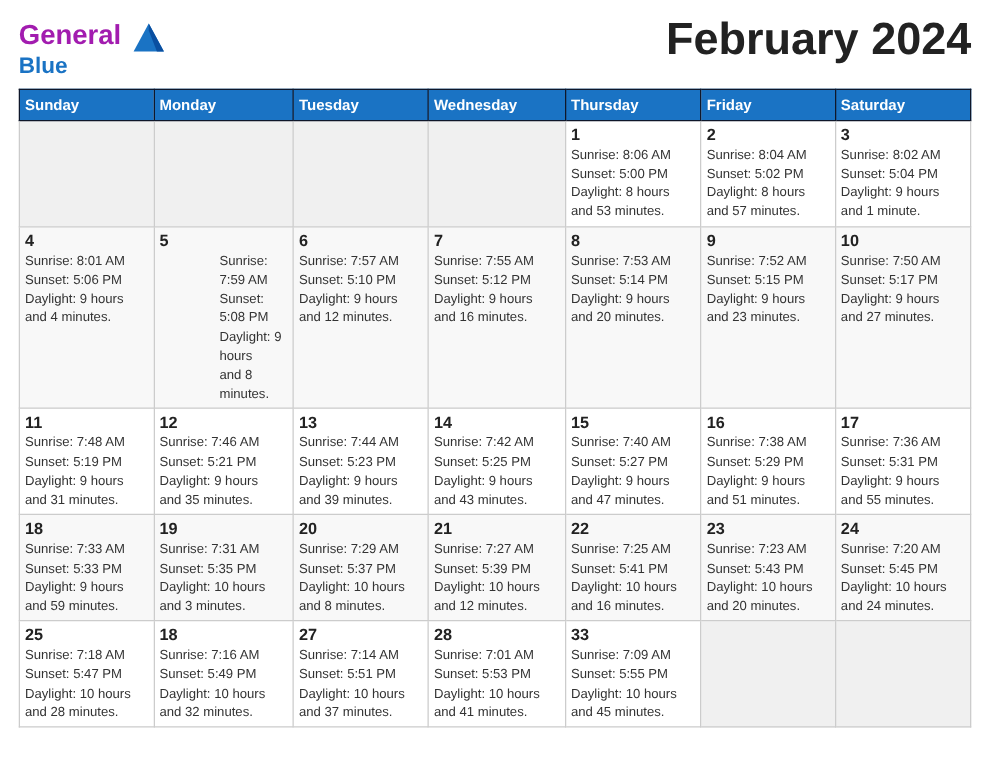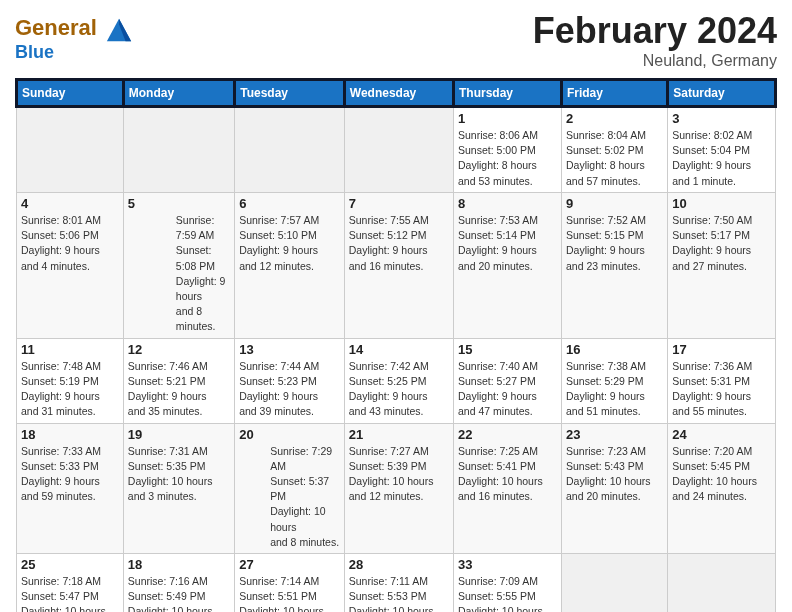--- a/index.html
+++ b/index.html
@@ -21,21 +21,21 @@
       align-items: center;
       margin-top: 5px;
     }
     .logo-text {
       font-size: 22px;
       font-weight: bold;
       color: #333;
       line-height: 1.1;
     }
     .logo-text span {
-      color: #a16207;
+      color: #a21caf;
     }
     .logo-icon {
       width: 28px;
       height: 28px;
       margin-left: 2px;
     }
     .title-area {
       text-align: right;
     }
     .month-title {
@@ -52,21 +52,21 @@
       border-collapse: collapse;
       font-size: 11px;
     }
     thead tr th {
       background-color: #1a73c4;
       color: #fff;
       font-weight: bold;
       font-size: 12px;
       padding: 5px 4px;
       text-align: left;
-      border: 3px solid #0f172a;
+      border: 1px solid #0f172a;
     }
     tbody tr td {
       border: 1px solid #ccc;
       vertical-align: top;
       padding: 3px 4px;
       height: 80px;
       width: 113px;
       background: #fff;
     }
     tbody tr:nth-child(even) td {
@@ -99,21 +99,20 @@
         <svg class="logo-icon" viewBox="0 0 30 30" style="display:inline-block;vertical-align:middle;">
           <polygon points="2,28 15,4 28,28" fill="#1a73c4"></polygon>
           <polygon points="15,4 28,28 22,28 15,10" fill="#0a4fa0"></polygon>
         </svg>
       </div>
       <div class="logo-text" style="color:#1a73c4;font-size:18px;font-weight:bold;">Blue</div>
     </div>
   </div>
   <div class="title-area">
     <div class="month-title">February 2024</div>
-    <div class="subtitle">Neuland, Germany</div>
   </div>
 </div>
 
 <table>
   <thead>
     <tr>
     <th>Sunday</th>
         <th>Monday</th>
         <th>Tuesday</th>
         <th>Wednesday</th>
@@ -262,21 +261,21 @@
         </td>
         <td>
           <span class="day-num">19</span>
           <div class="day-info" style="white-space: pre-line;">Sunrise: 7:31 AM
 Sunset: 5:35 PM
 Daylight: 10 hours
 and 3 minutes.</div>
         </td>
         <td>
           <span class="day-num">20</span>
-          <div class="day-info" style="white-space: pre-line; margin-left: 31px;">Sunrise: 7:29 AM
+          <div class="day-info" style="white-space: pre-line;">Sunrise: 7:29 AM
 Sunset: 5:37 PM
 Daylight: 10 hours
 and 8 minutes.</div>
         </td>
         <td>
           <span class="day-num">21</span>
           <div class="day-info" style="white-space: pre-line;">Sunrise: 7:27 AM
 Sunset: 5:39 PM
 Daylight: 10 hours
 and 12 minutes.</div>
@@ -320,21 +319,21 @@
         </td>
         <td>
           <span class="day-num">27</span>
           <div class="day-info" style="white-space: pre-line;">Sunrise: 7:14 AM
 Sunset: 5:51 PM
 Daylight: 10 hours
 and 37 minutes.</div>
         </td>
         <td>
           <span class="day-num">28</span>
-          <div class="day-info" style="white-space: pre-line;">Sunrise: 7:11 AM
+          <div class="day-info" style="white-space: pre-line;">Sunrise: 7:01 AM
 Sunset: 5:53 PM
 Daylight: 10 hours
 and 41 minutes.</div>
         </td>
         <td>
           <span class="day-num">33</span>
           <div class="day-info" style="white-space: pre-line;">Sunrise: 7:09 AM
 Sunset: 5:55 PM
 Daylight: 10 hours
 and 45 minutes.</div>

